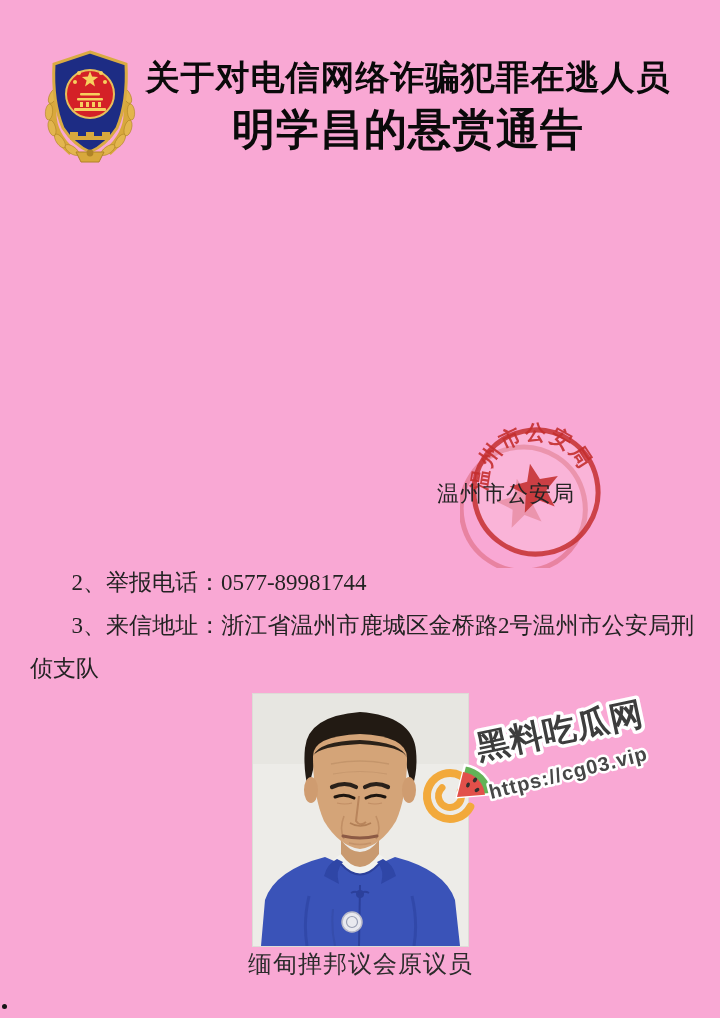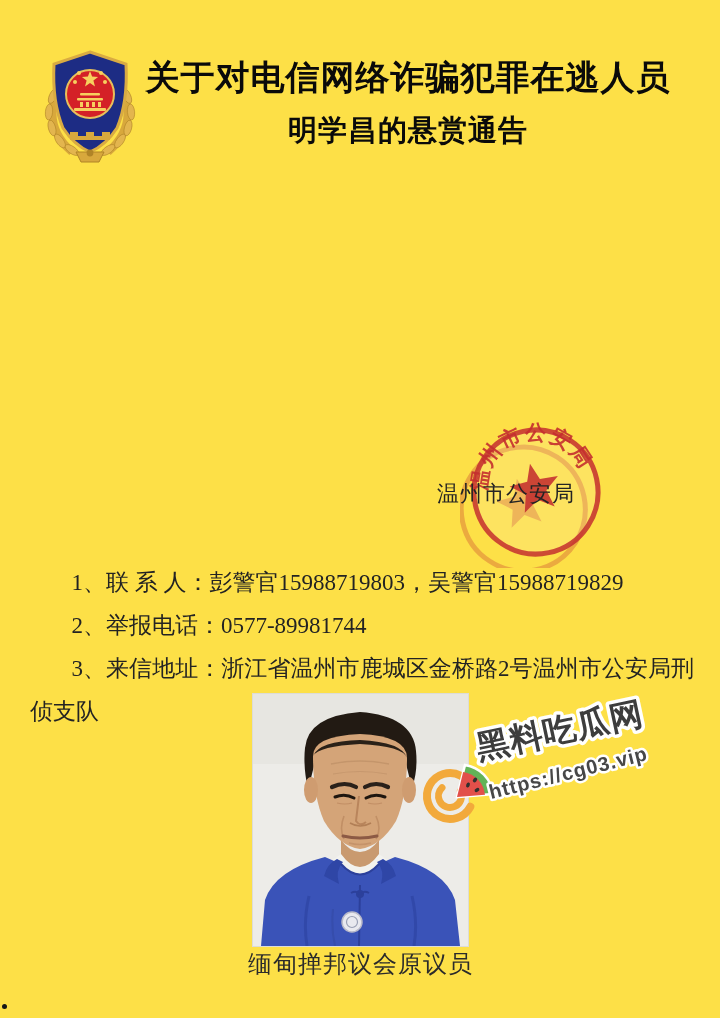--- a/index.html
+++ b/index.html
@@ -1,29 +1,29 @@
 <!DOCTYPE html>
 <html><head>
 <meta charset="utf-8">
 <style>
   html,body{margin:0;padding:0;background:#ddd;}
   .page{
     position:relative;width:720px;height:1018px;margin:0 auto;
-    background:#fde047;overflow:hidden;
+    background:#f9a8d4;overflow:hidden;
     font-family:"Liberation Serif","DejaVu Serif",serif;
     color:#1f1f1f;
   }
   
   .emblem{position:absolute;left:40px;top:46px;width:100px;height:118px;}
   .title{
     position:absolute;left:112px;right:16px;top:52px;
     text-align:center;font-weight:bold;color:#0a0a0a;
     font-size:34px;line-height:52px;letter-spacing:1px;
   }
-  .title .t2{font-size:29px;}
+  .title .t2{font-size:43px;}
   
   .bodytext{
     position:absolute;left:30px;right:26px;top:194px;
     font-size:23px;line-height:28.5px;text-align:justify;
     color:#232323;
   }
   .bodytext p{margin:0;text-indent:1.8em;}
   
   .seal{position:absolute;left:460px;top:416px;width:152px;height:152px;z-index:1;}
   .seal-rotate{transform:rotate(-12deg);transform-origin:76px 76px;}
@@ -128,21 +128,20 @@
         <textPath href="#sealArc" startOffset="50%" text-anchor="middle">温州市公安局</textPath>
       </text>
     </g>
   </svg>
 
   <div class="sig">
     <div class="issuer">温州市公安局</div>
   </div>
 
   <div class="contacts">
-    <div>1、联 系 人：彭警官15988719803，吴警官15988719829</div>
     <div>2、举报电话：0577-89981744</div>
     <div>3、来信地址：浙江省温州市鹿城区金桥路2号温州市公安局刑侦支队</div>
   </div>
 
   <svg class="photo" viewBox="0 0 215 252" aria-hidden="true">
     <rect x="0" y="0" width="215" height="252" fill="#edece8"></rect>
     <rect x="0" y="0" width="215" height="70" fill="#e7e6e1"></rect>
 
     <path d="M88,146 L88,172 Q107,183 126,172 L126,146 Q117,158 107,158 Q97,158 88,146 Z" fill="#c99a6f"></path>
 

